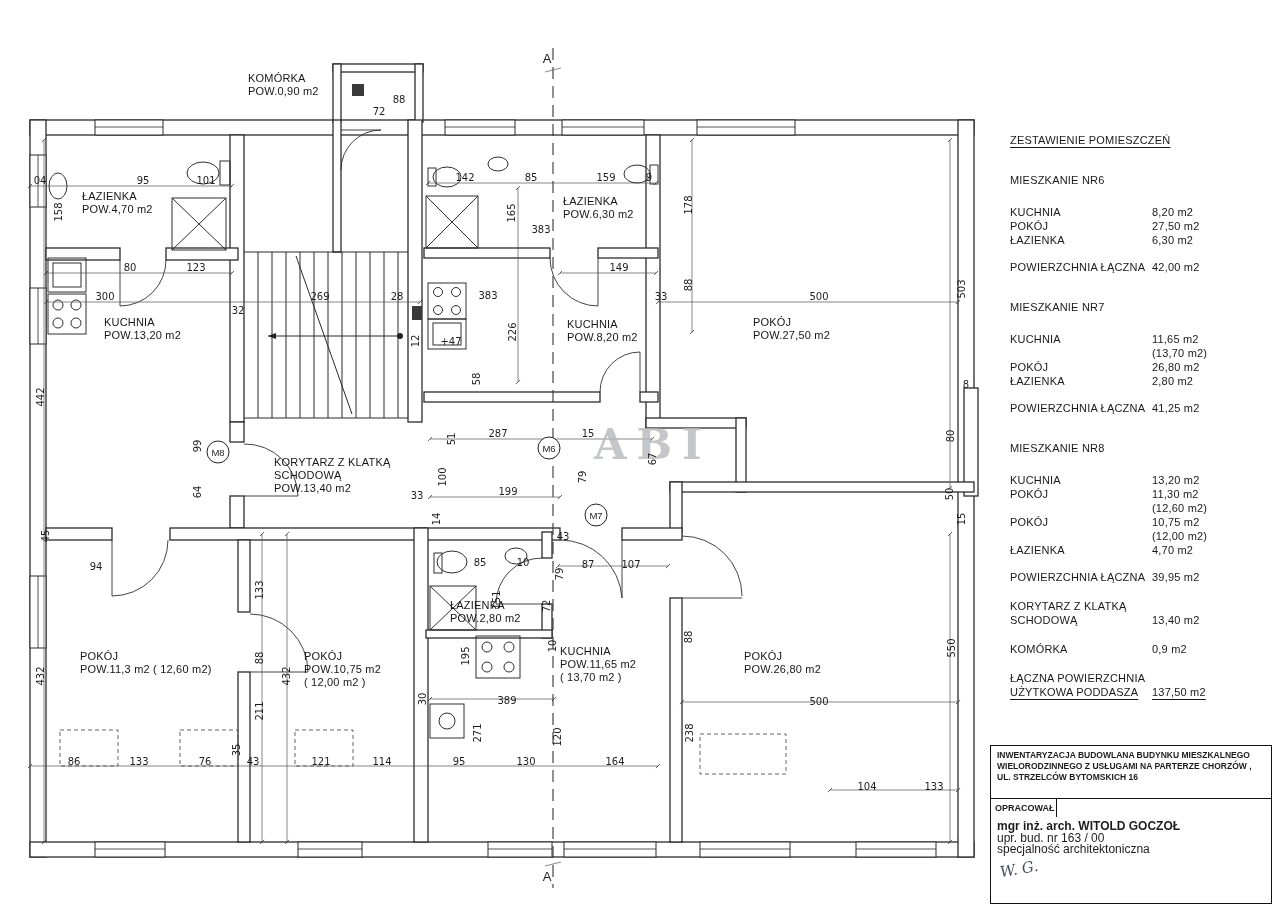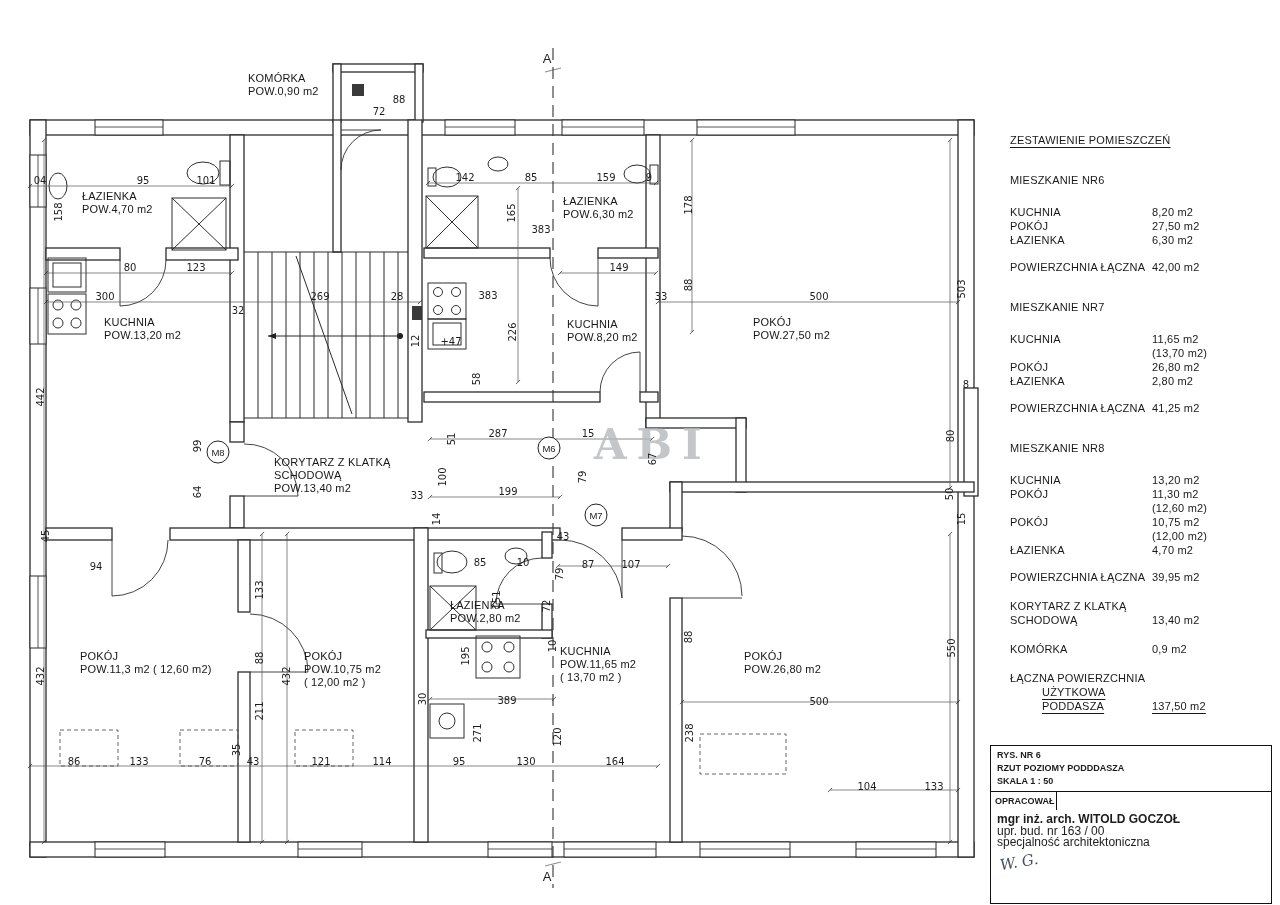--- a/index.html
+++ b/index.html
@@ -27,21 +27,21 @@
   
   .schedule{position:absolute;left:1010px;top:133px;width:254px;font-size:11px;line-height:14px;letter-spacing:.2px;color:#191919;}
   .sch-title{text-decoration:underline;text-underline-offset:3px;margin-bottom:26px;}
   .sch-heading{margin:26px 0 18px 0;}
   .sch-row{display:flex;}
   .sch-name{width:142px;}
   .sch-val{flex:1;}
   .sch-total{margin-top:13px;}
   .sch-extra{display:flex;align-items:flex-end;margin-top:15px;}
   .sch-extra .sch-name{width:142px;}
-  .sch-extra.ul .sch-name div:last-child{text-decoration:underline;text-underline-offset:3px;margin-left:32px;}
+  .sch-extra.ul .sch-name div:last-child{text-decoration:underline;text-underline-offset:3px;}
   .sch-extra.ul .sch-val{text-decoration:underline;text-underline-offset:3px;}
   
   .titleblock{position:absolute;left:990px;top:745px;width:282px;height:159px;border:1.6px solid #111;box-sizing:border-box;background:#fff;}
   .tb-row1{height:53px;box-sizing:border-box;border-bottom:1.4px solid #111;padding:4px 6px;font-weight:bold;font-size:8.5px;line-height:11px;}
   .tb-row2{height:46px;box-sizing:border-box;border-bottom:1.4px solid #111;padding:3px 6px;font-weight:bold;font-size:9px;line-height:13px;}
   .tb-row3{display:flex;height:57px;flex-direction:column;}
   .tb-opr{width:66px;border-right:1.4px solid #111;padding:4px 4px;font-weight:bold;font-size:9px;box-sizing:border-box;}
   .tb-author{flex:1;padding:4px 6px;font-size:12px;line-height:11.5px;}
   .tb-author .b{font-weight:bold;}
   .tb-sign{width:56px;display:flex;align-items:center;justify-content:center;font-family:"DejaVu Serif",serif;font-style:italic;font-size:15px;color:#46505c;transform:rotate(-10deg);}
@@ -494,25 +494,21 @@
           <div class="sch-name">
             <div>ŁĄCZNA POWIERZCHNIA</div>
             <div>UŻYTKOWA PODDASZA</div>
           </div>
           <span class="sch-val">137,50 m2</span>
         </div>
       </div>
   </div>
 
   <div class="titleblock">
-    <div class="tb-row2">
-      <div>RYS. NR 6</div>
-      <div>RZUT POZIOMY PODDDASZA</div>
-      <div>SKALA 1 : 50</div>
-    </div>
+    <div class="tb-row1">INWENTARYZACJA BUDOWLANA BUDYNKU MIESZKALNEGO WIELORODZINNEGO Z USŁUGAMI NA PARTERZE CHORZÓW , UL. STRZELCÓW BYTOMSKICH 16</div>
     <div class="tb-row3">
       <div class="tb-opr">OPRACOWAŁ</div>
       <div class="tb-author">
         <div class="b">mgr inż. arch. WITOLD GOCZOŁ</div>
         <div>upr. bud. nr 163 / 00</div>
         <div>specjalność architektoniczna</div>
       </div>
       <div class="tb-sign">W. G.</div>
     </div>
   </div>

